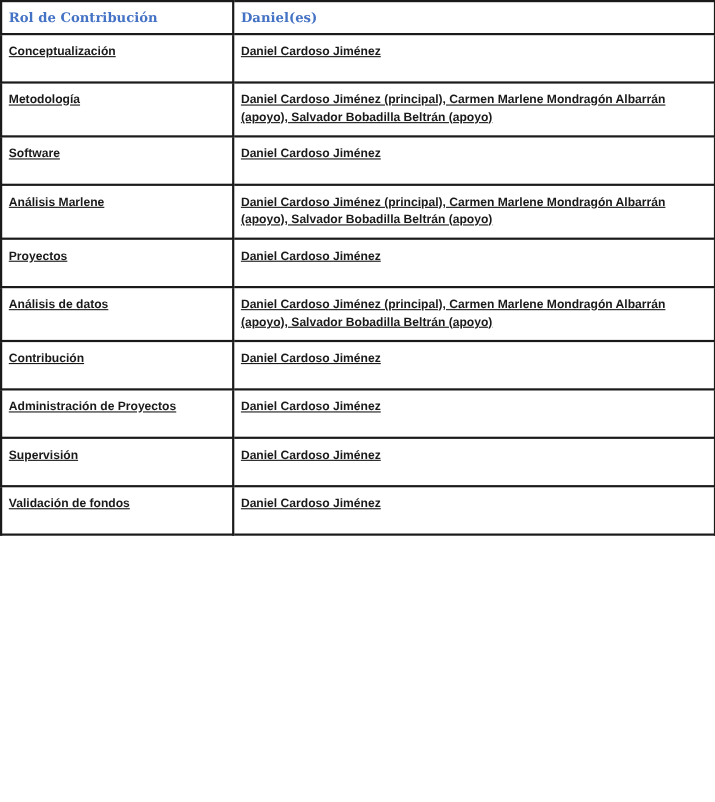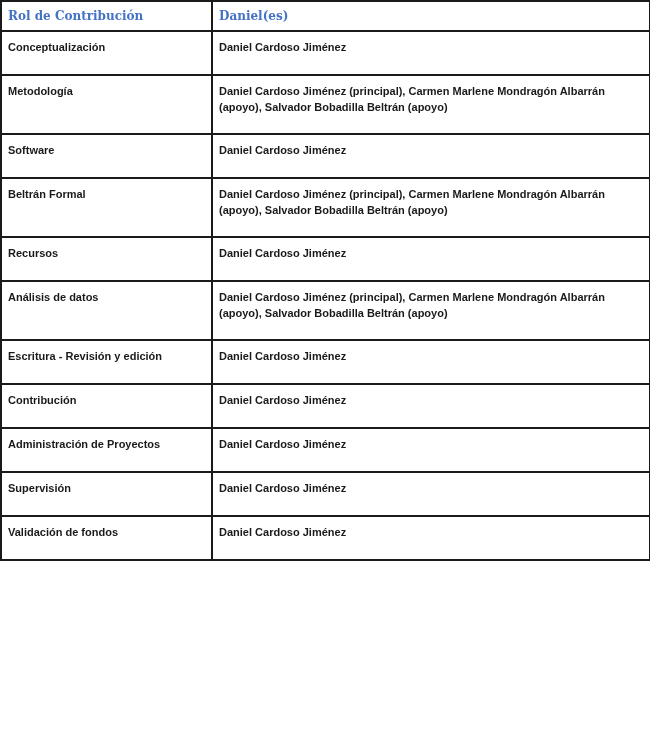--- a/index.html
+++ b/index.html
@@ -27,25 +27,26 @@
     color: #4472c4;
     box-sizing: border-box;
   }
   td {
     font-size: 11px;
     font-weight: bold;
     color: #1a1a1a;
     line-height: 16px;
     padding-top: 7px;
     box-sizing: border-box;
+    text-decoration: underline;
   }
   col.c1 { width: 211px; }
   col.c2 { width: 438px; }
   tr.h1 td { height: 44px; }
-  tr.h2 td { height: 59px; }
+  tr.h2 td { height: 49px; }
 </style>
 </head>
 <body>
 
 <table>
   <colgroup>
       <col class="c1">
       <col class="c2">
     </colgroup>
   <thead>
@@ -61,34 +62,30 @@
     </tr>
     <tr class="h2">
       <td>Metodología</td>
       <td>Daniel Cardoso Jiménez (principal), Carmen Marlene Mondragón Albarrán (apoyo), Salvador Bobadilla Beltrán (apoyo)</td>
     </tr>
     <tr class="h1">
       <td>Software</td>
       <td>Daniel Cardoso Jiménez</td>
     </tr>
     <tr class="h2">
-      <td>Beltrán Formal</td>
+      <td>Análisis Marlene</td>
       <td>Daniel Cardoso Jiménez (principal), Carmen Marlene Mondragón Albarrán (apoyo), Salvador Bobadilla Beltrán (apoyo)</td>
     </tr>
     <tr class="h1">
-      <td>Recursos</td>
+      <td>Proyectos</td>
       <td>Daniel Cardoso Jiménez</td>
     </tr>
     <tr class="h2">
       <td>Análisis de datos</td>
       <td>Daniel Cardoso Jiménez (principal), Carmen Marlene Mondragón Albarrán (apoyo), Salvador Bobadilla Beltrán (apoyo)</td>
-    </tr>
-    <tr class="h1">
-      <td>Escritura - Revisión y edición</td>
-      <td>Daniel Cardoso Jiménez</td>
     </tr>
     <tr class="h1">
       <td>Contribución</td>
       <td>Daniel Cardoso Jiménez</td>
     </tr>
     <tr class="h1">
       <td>Administración de Proyectos</td>
       <td>Daniel Cardoso Jiménez</td>
     </tr>
     <tr class="h1">

